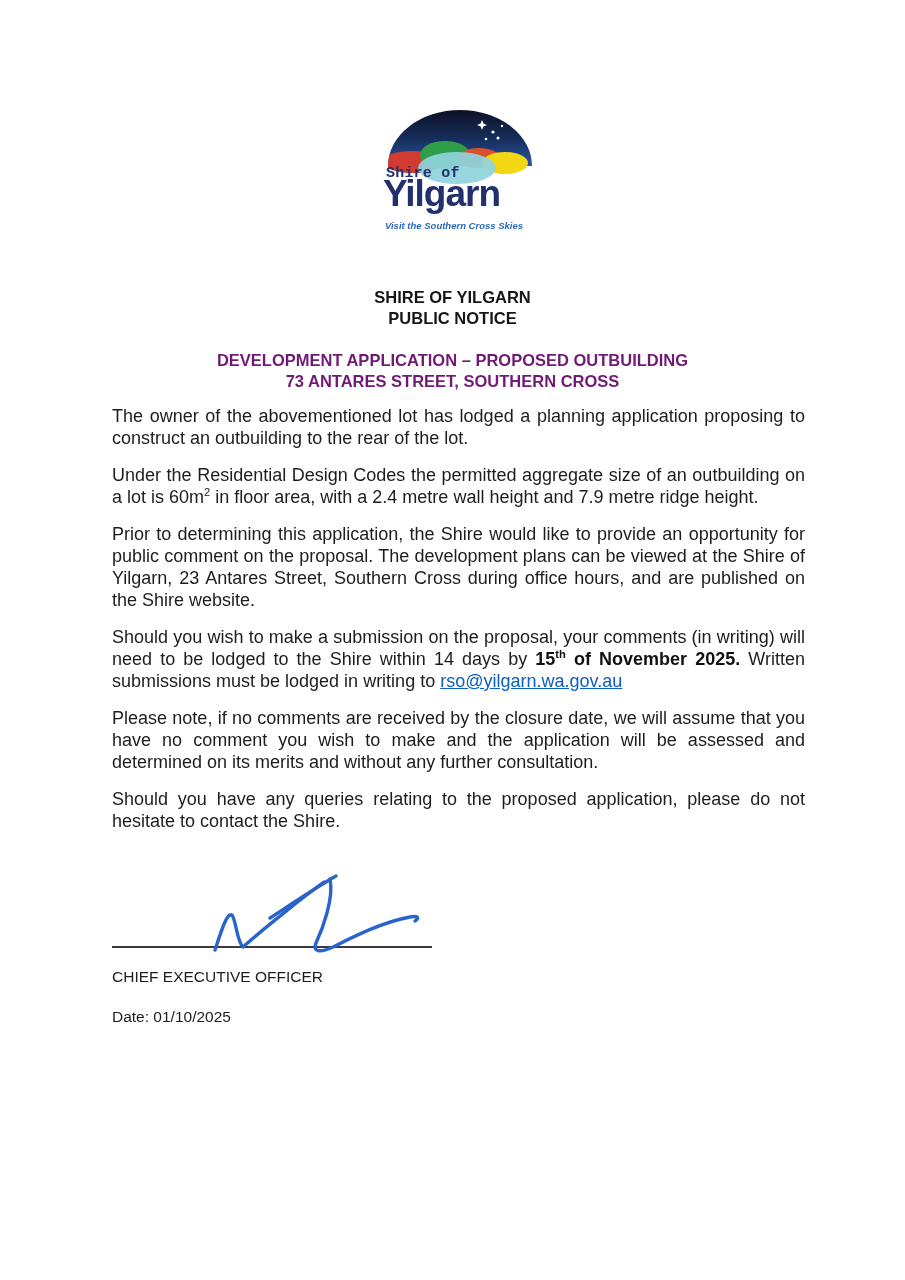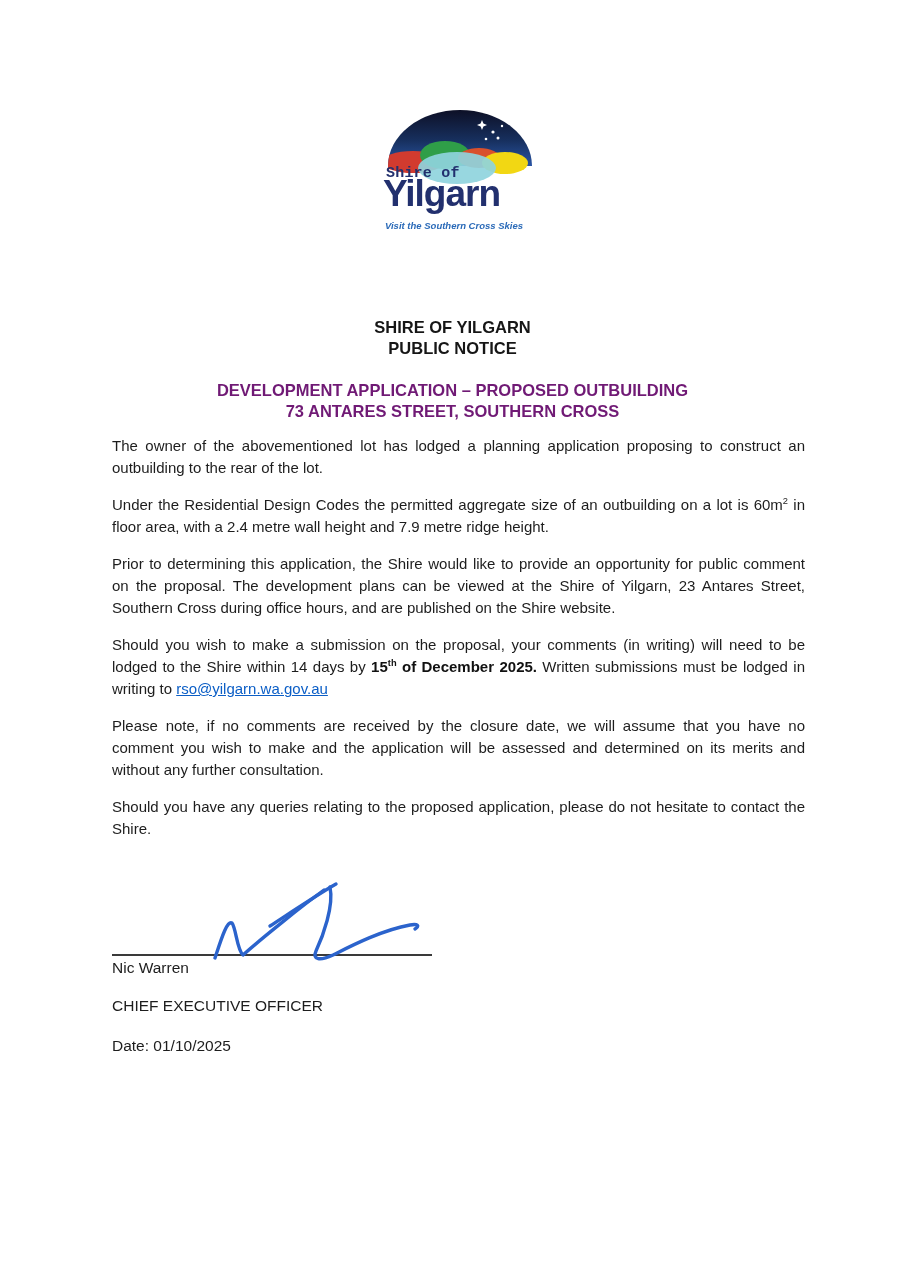--- a/index.html
+++ b/index.html
@@ -31,36 +31,36 @@
     letter-spacing: -1px; line-height: 1.1;
   }
   .logo-tagline {
     position: absolute; top: 112px; left: 0;
     font-size: 9.5px; font-style: italic; font-weight: bold;
     color: #2a6ab8; white-space: nowrap;
   }
 
   
   .heading-group {
-    margin-top: 77px;
+    margin-top: 47px;
     text-align: center;
     font-weight: bold; font-size: 16.5px; line-height: 21px;
     color: #161616;
   }
   .subject-group {
     margin-top: 21px;
     text-align: center;
     font-weight: bold; font-size: 16.5px; line-height: 21px;
     color: #701a75;
   }
 
   
   .body-text {
     margin: 13px 100px 0 112px;
-    font-size: 15px; line-height: 22px;
+    font-size: 18px; line-height: 22px;
     text-align: justify;
   }
   .body-text p { margin: 0 0 15px 0; }
   sup { vertical-align: super; font-size: 0.62em; line-height: 0; }
   a.email-link { color: #0b5ec6; text-decoration: underline; cursor: pointer; }
   b { color: #111; }
 
   
   .sig-block {
     margin: 28px 0 0 112px;
@@ -130,36 +130,35 @@
   </div>
 
   <div class="body-text">
     <p>The owner of the abovementioned lot has lodged a planning application proposing to construct an outbuilding to the rear of the lot.</p>
 
     <p><span>Under the Residential Design Codes the permitted aggregate size of an outbuilding on a lot is 60m</span><sup>2</sup><span> in floor area, with a 2.4 metre wall height and 7.9 metre ridge height.</span></p>
 
 
     <p>Prior to determining this application, the Shire would like to provide an opportunity for public comment on the proposal.  The development plans can be viewed at the Shire of Yilgarn, 23 Antares Street, Southern Cross during office hours, and are published on the Shire website.</p>
 
-    <p><span>Should you wish to make a submission on the proposal, your comments (in writing) will need to be lodged to the Shire within 14 days by </span><b><span>15</span><sup>th</sup><span> of December 2025.</span></b><span>  Written submissions must be lodged in writing to </span><a class="email-link">rso@yilgarn.wa.gov.au</a></p>
+    <p><span>Should you wish to make a submission on the proposal, your comments (in writing) will need to be lodged to the Shire within 14 days by </span><b><span>15</span><sup>th</sup><span> of November 2025.</span></b><span>  Written submissions must be lodged in writing to </span><a class="email-link">rso@yilgarn.wa.gov.au</a></p>
 
     <p>Please note, if no comments are received by the closure date, we will assume that you have no comment you wish to make and the application will be assessed and determined on its merits and without any further consultation.</p>
 
     <p>Should you have any queries relating to the proposed application, please do not hesitate to contact the Shire.</p>
   </div>
 
   <div class="sig-block">
     <div class="sig-line">
       <svg class="sig-scribble" width="260" height="100" viewBox="0 0 260 100">
         <g fill="none" stroke="#2b63cc" stroke-width="3.4" stroke-linecap="round" stroke-linejoin="round">
           <path d="M45,90 C51,72 57,52 62,55 C66,60 67,82 73,87 C92,70 132,38 154,22"></path>
           <path d="M100,58 C120,45 150,25 166,16"></path>
           <path d="M160,19 C164,38 153,68 146,83 C142,92 150,93 163,87 C181,78 212,62 240,57 C248,55.5 250,58 245,61"></path>
         </g>
       </svg>
     </div>
-    <div class="sig-name">Nic Warren</div>
     <div class="sig-title">CHIEF EXECUTIVE OFFICER</div>
   </div>
 
   <div class="sig-date">Date: 01/10/2025</div>
 
 </div>
 
 </body></html>

